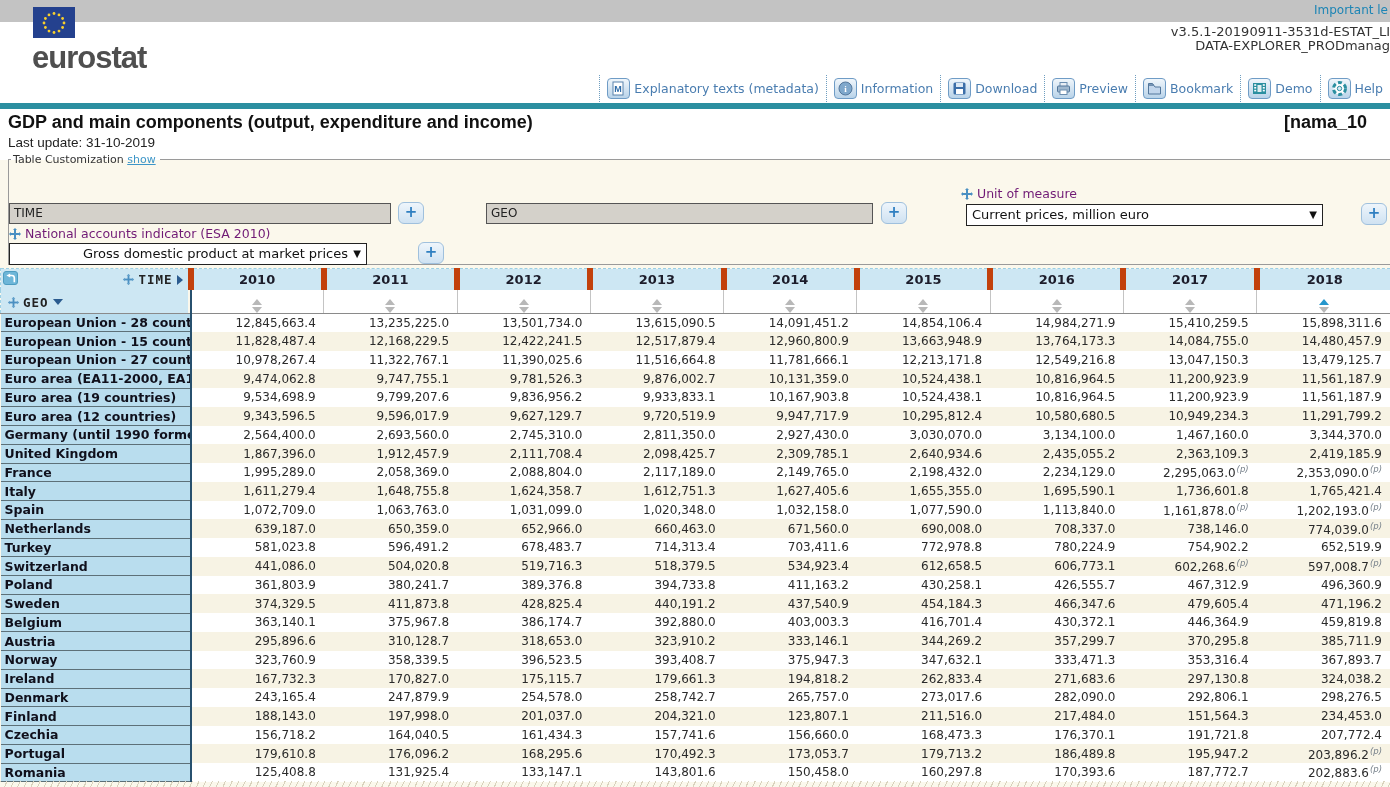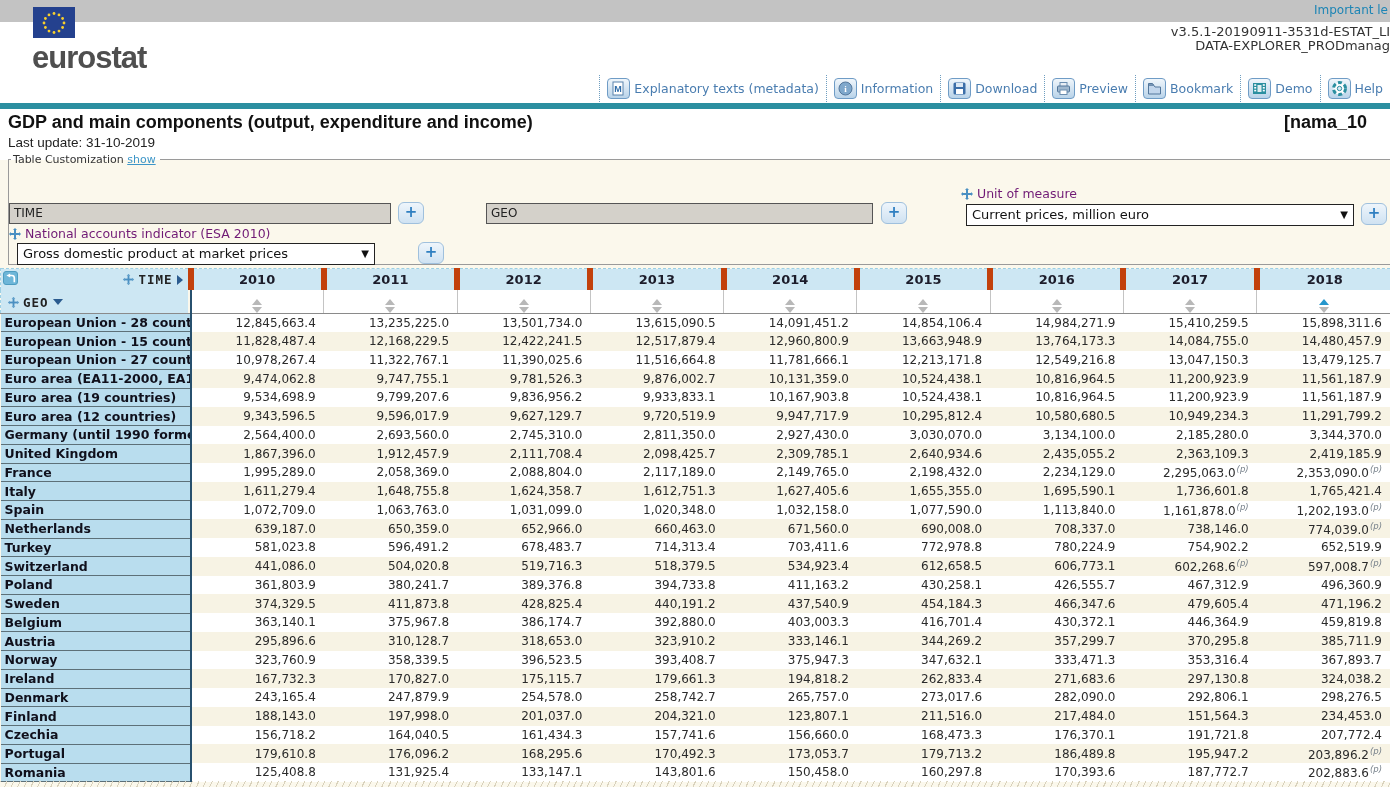--- a/index.html
+++ b/index.html
@@ -229,40 +229,40 @@
           <rect x="5" y="2" width="2" height="8"></rect>
           <rect x="2" y="5" width="8" height="2"></rect>
           <path d="M6 0 L8 2 H4 Z"></path>
           <path d="M6 12 L4 10 H8 Z"></path>
           <path d="M0 6 L2 4 V8 Z"></path>
           <path d="M12 6 L10 8 V4 Z"></path>
         </g>
       </svg>
     <span>Unit of measure</span>
   </div>
-  <div class="selectbox" style="left:957px; top:38px; width:388px;">
+  <div class="selectbox" style="left:957px; top:38px; width:357px;">
     <span>Current prices, million euro</span>
     <span class="caret">▼</span>
   </div>
   <div class="add-btn" style="left:1352px; top:37px;">+</div>
 
   <div class="dim-label" style="left:0; top:60px;">
     <svg width="12" height="12" viewBox="0 0 12 12">
         <g fill="#4a90c2">
           <rect x="5" y="2" width="2" height="8"></rect>
           <rect x="2" y="5" width="8" height="2"></rect>
           <path d="M6 0 L8 2 H4 Z"></path>
           <path d="M6 12 L4 10 H8 Z"></path>
           <path d="M0 6 L2 4 V8 Z"></path>
           <path d="M12 6 L10 8 V4 Z"></path>
         </g>
       </svg>
     <span>National accounts indicator (ESA 2010)</span>
   </div>
-  <div class="selectbox" style="left:8px; top:77px; width:358px;">
+  <div class="selectbox" style="left:0; top:77px; width:358px;text-align:right;">
     <span>Gross domestic product at market prices</span>
     <span class="caret">▼</span>
   </div>
   <div class="add-btn" style="left:409px; top:76px;">+</div>
 </fieldset>
 
 <div class="grid-wrap">
   <table class="grid">
     <colgroup>
         <col style="width:190px">
@@ -430,21 +430,21 @@
         </tr>
         <tr>
           <th class="rowlabel">Germany (until 1990 former t</th>
           <td class="cell">2,564,400.0</td>
           <td class="cell">2,693,560.0</td>
           <td class="cell">2,745,310.0</td>
           <td class="cell">2,811,350.0</td>
           <td class="cell">2,927,430.0</td>
           <td class="cell">3,030,070.0</td>
           <td class="cell">3,134,100.0</td>
-          <td class="cell">2,185,280.0</td>
+          <td class="cell">1,467,160.0</td>
           <td class="cell">3,344,370.0</td>
         </tr>
         <tr class="alt">
           <th class="rowlabel">United Kingdom</th>
           <td class="cell">1,867,396.0</td>
           <td class="cell">1,912,457.9</td>
           <td class="cell">2,111,708.4</td>
           <td class="cell">2,098,425.7</td>
           <td class="cell">2,309,785.1</td>
           <td class="cell">2,640,934.6</td>

